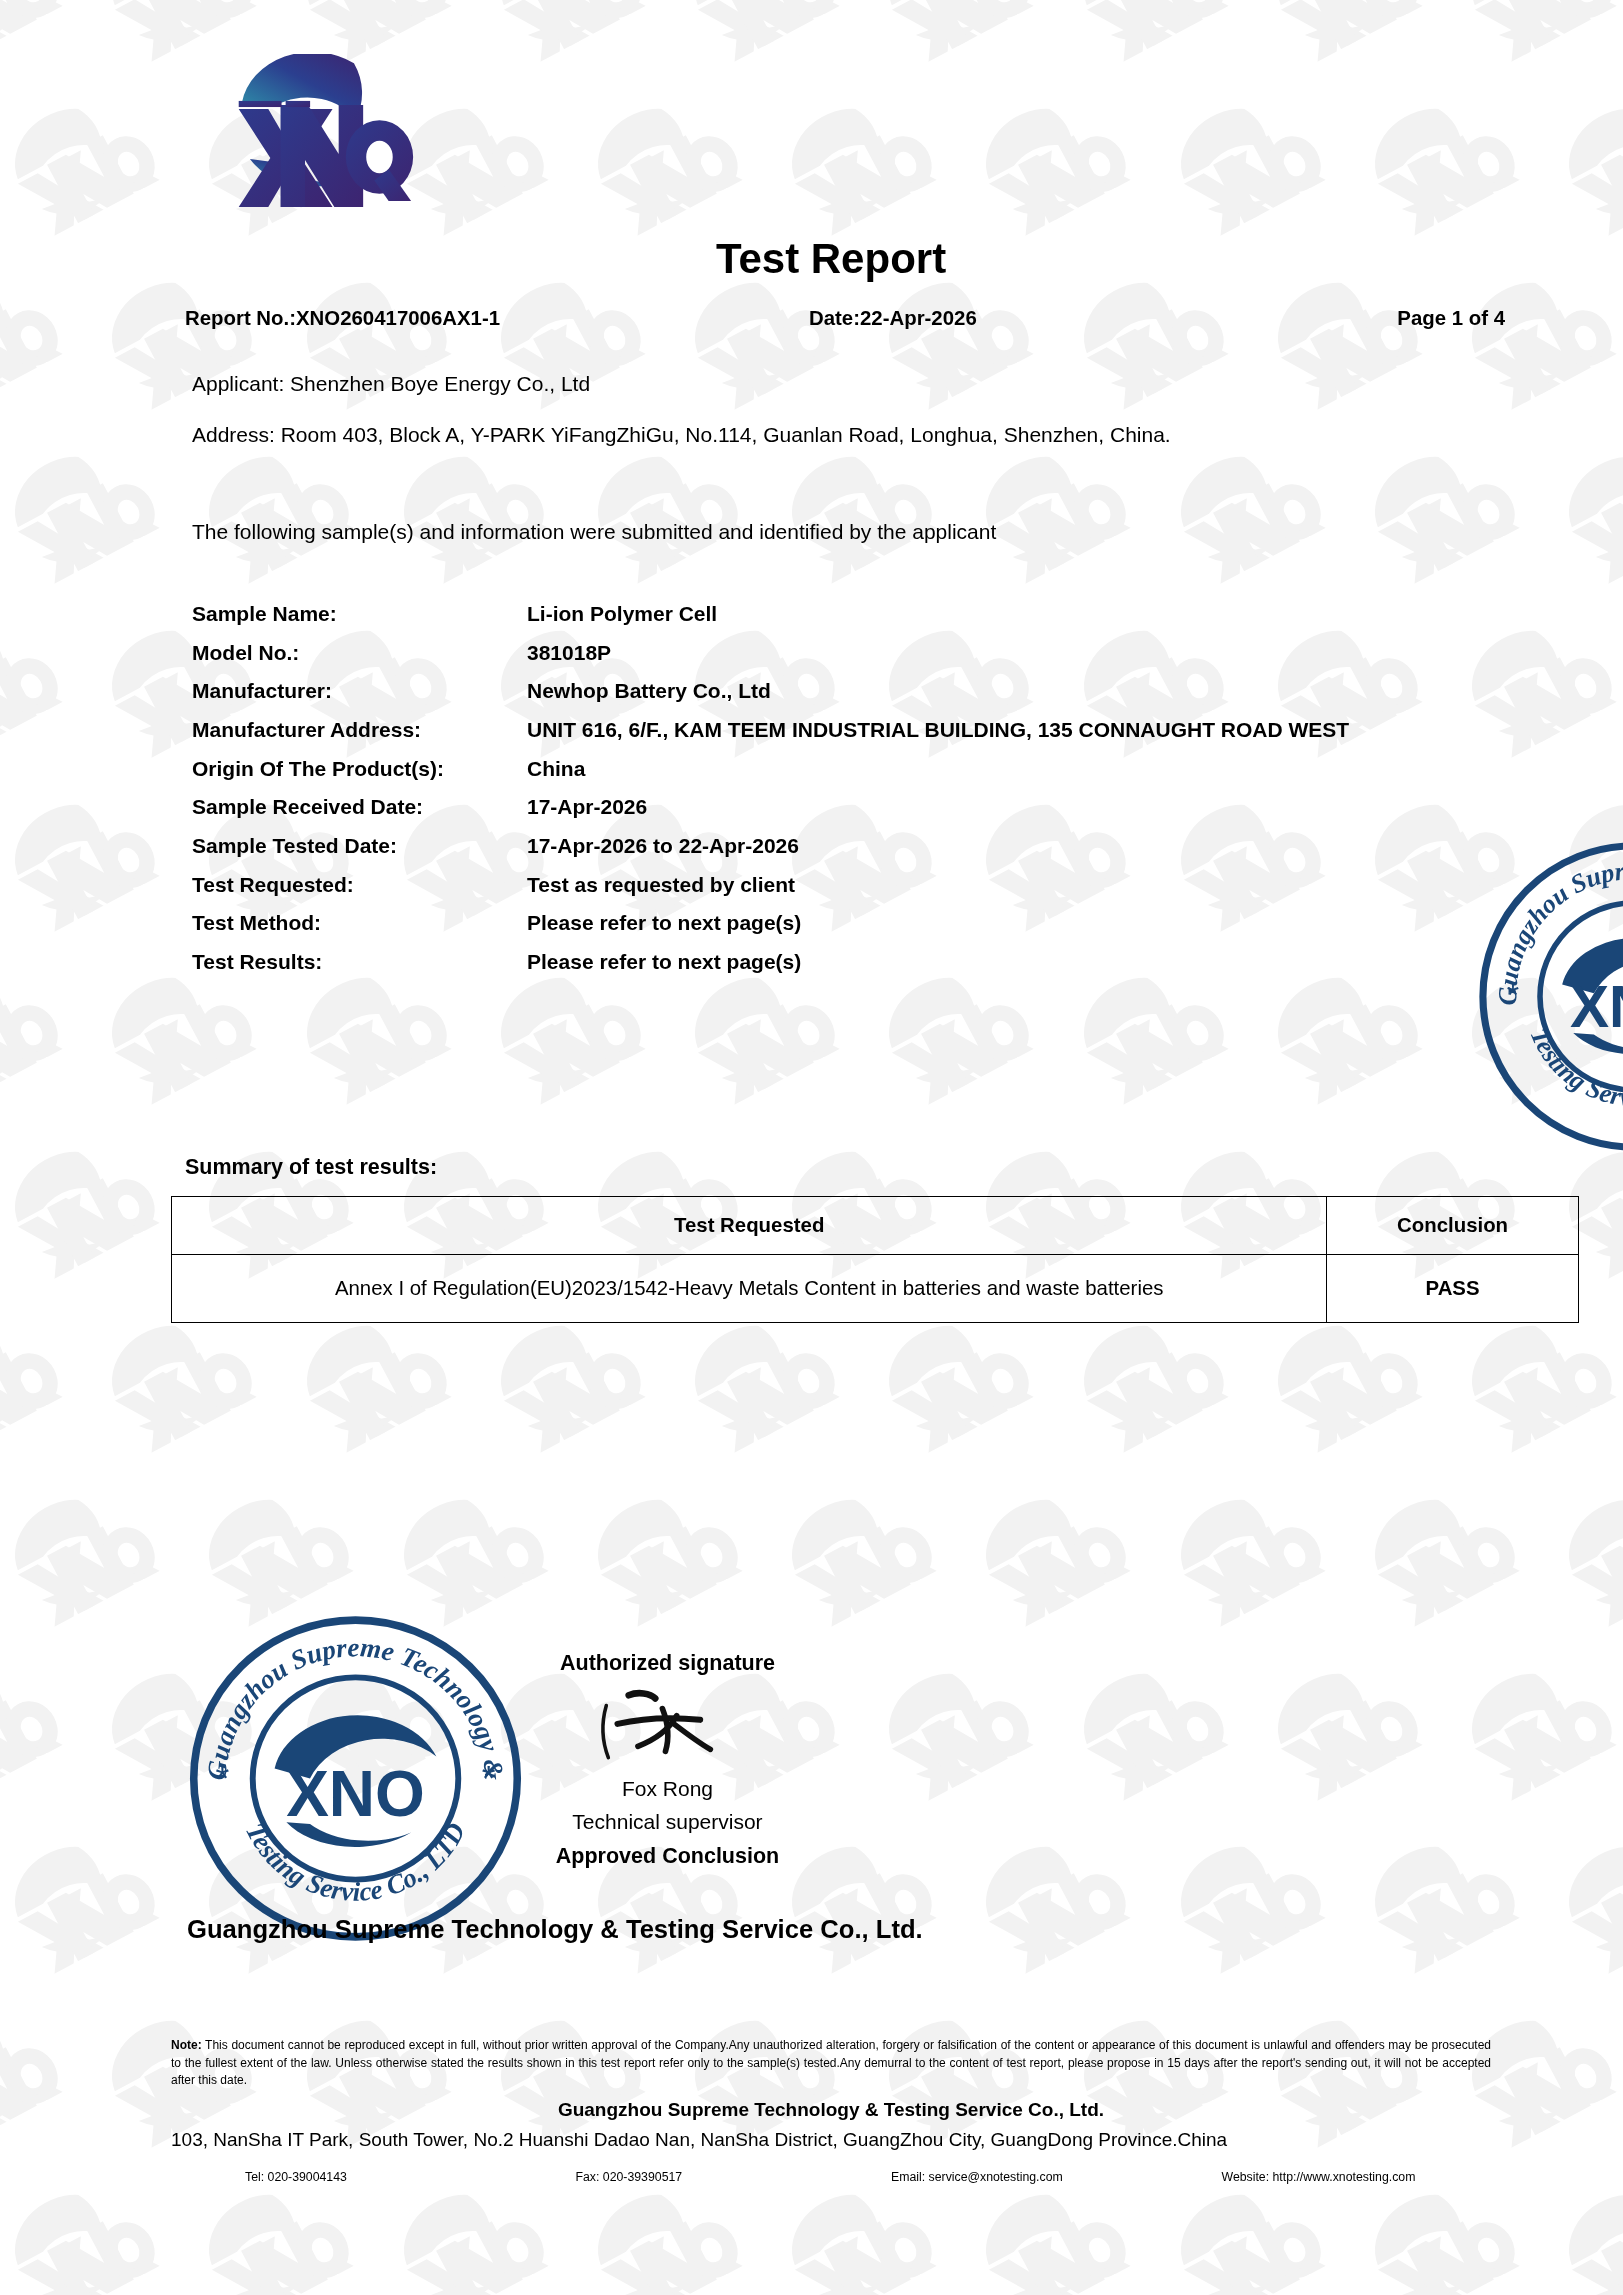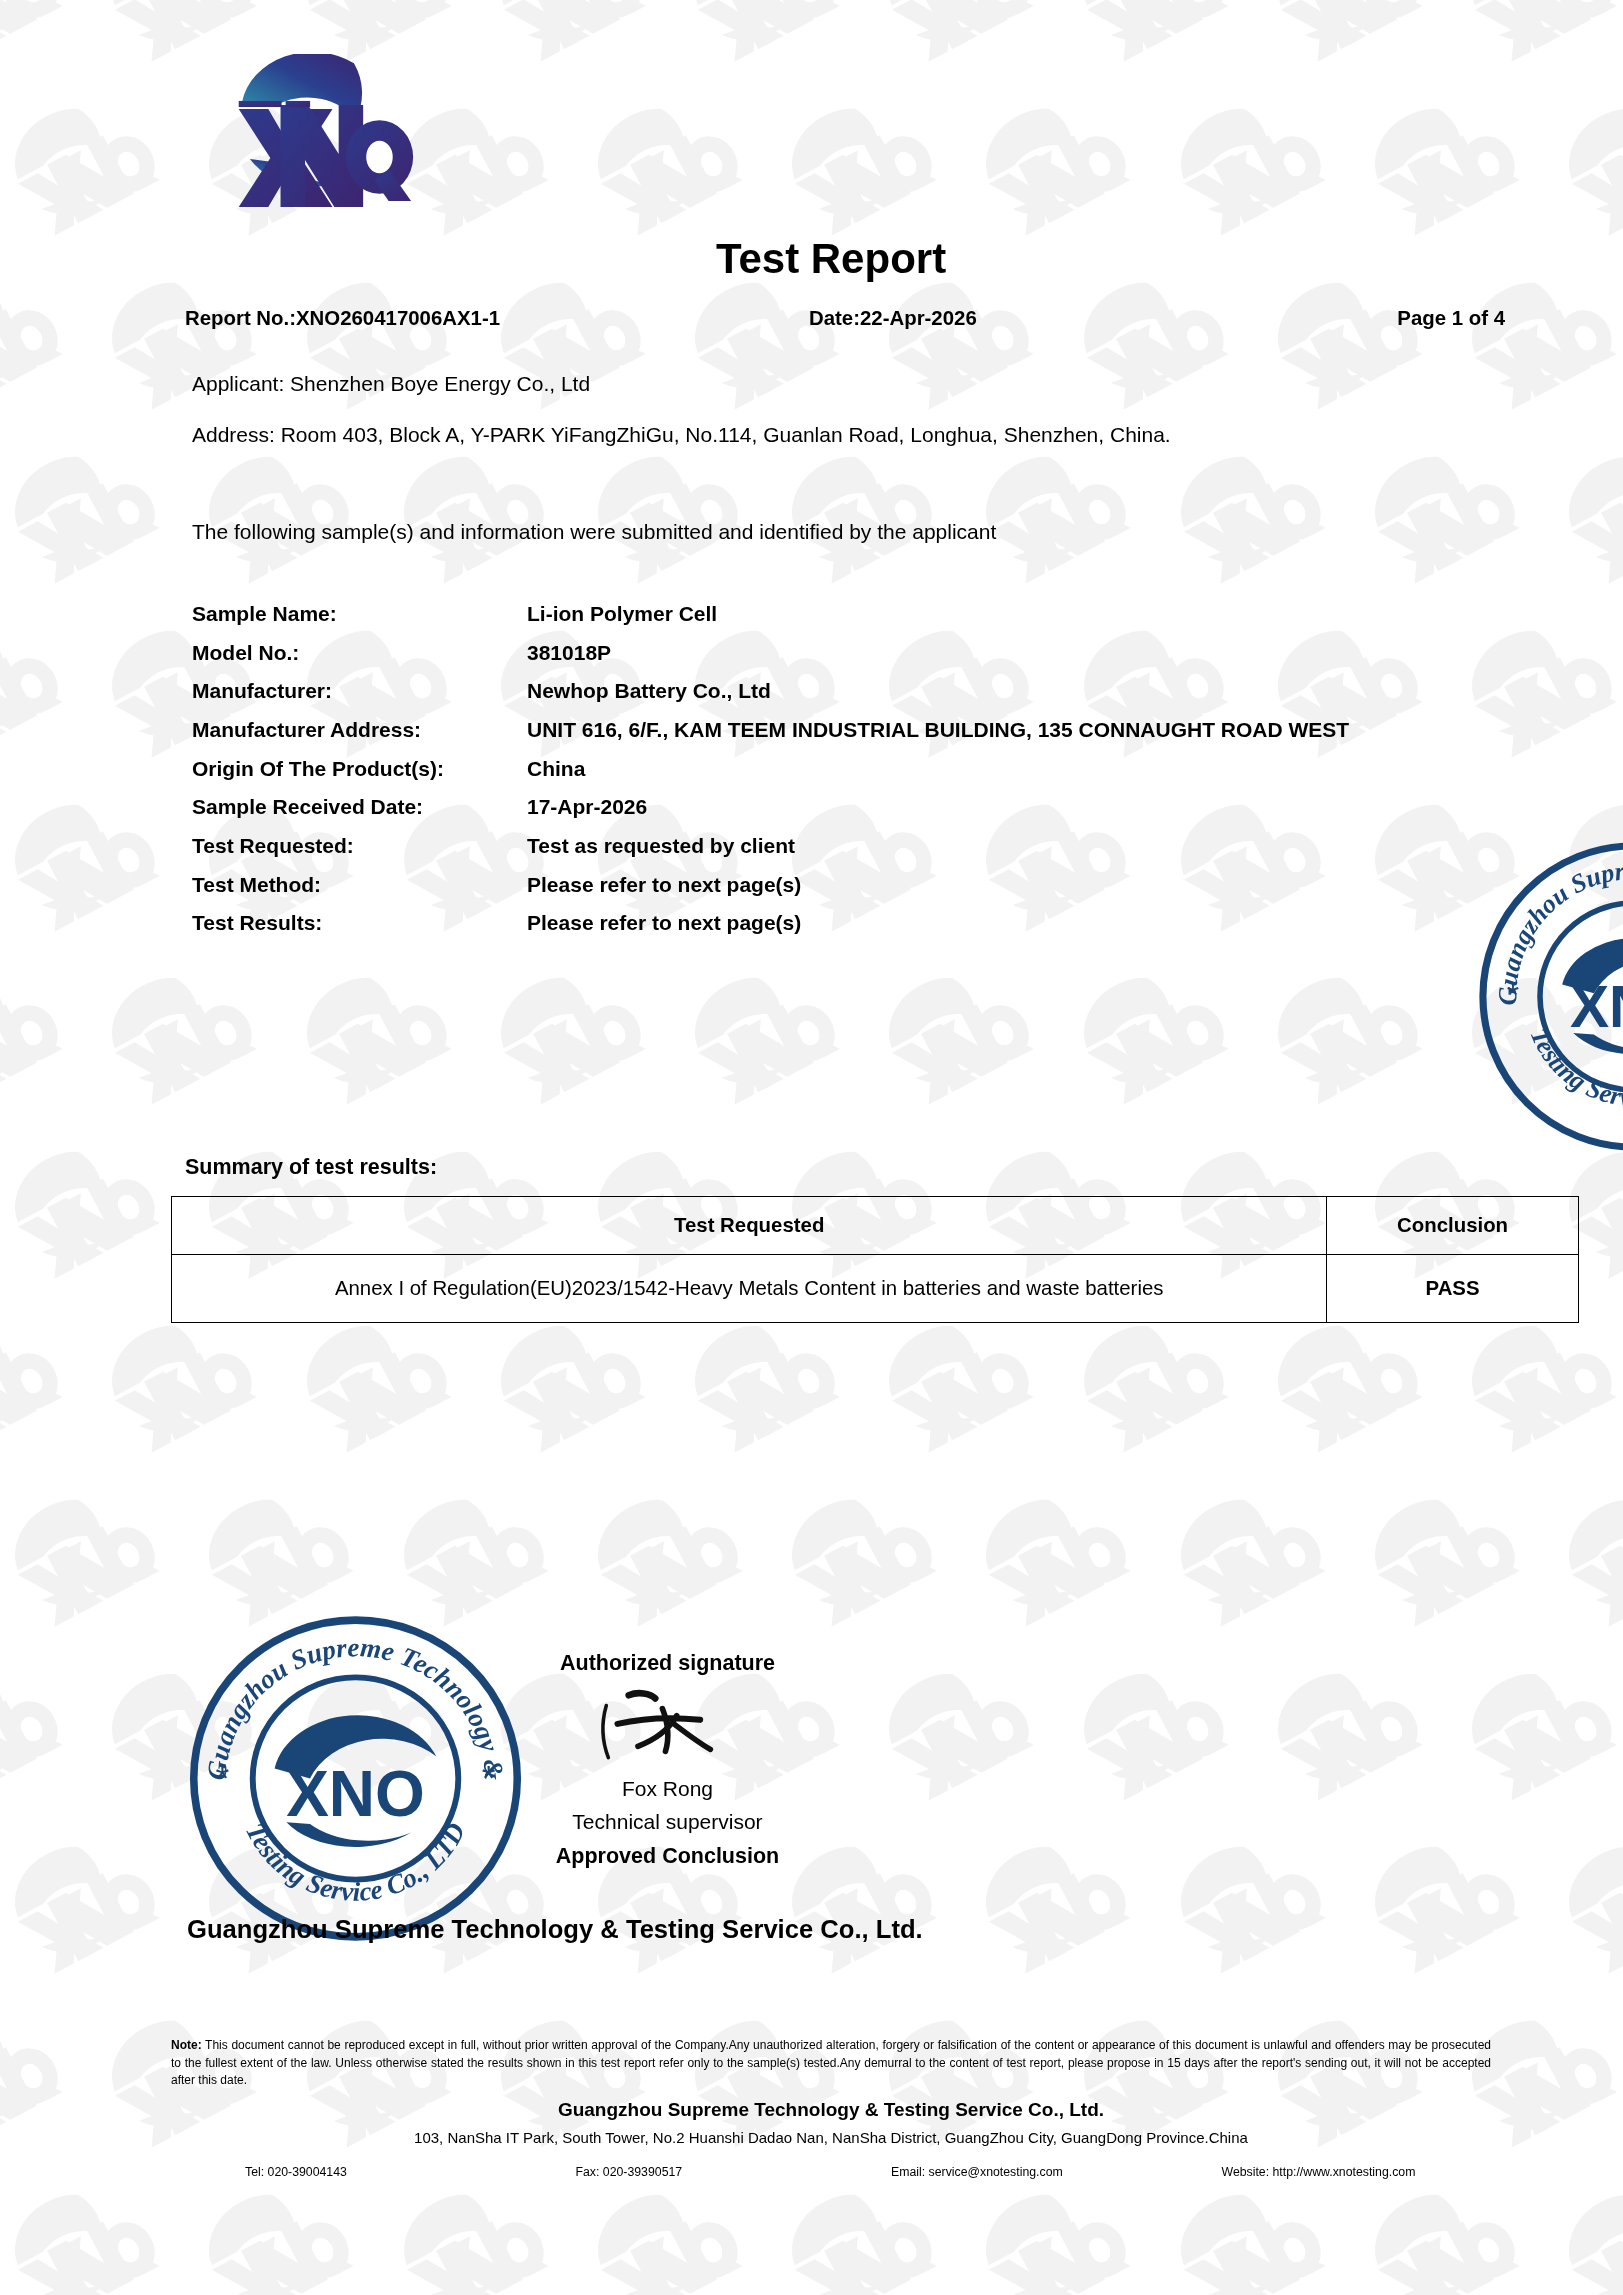--- a/index.html
+++ b/index.html
@@ -224,22 +224,21 @@
   }
   .footer-note b { font-weight: bold; }
   .footer-company {
     margin-top: 9.2px;
     text-align: center;
     font-size: 19px;
     font-weight: bold;
   }
   .footer-address {
     margin-top: 8.2px;
-    text-align: center;
-    font-size: 15px;
+    font-size: 19px;
   }
   .footer-contacts {
     margin-top: 19.4px;
     display: flex;
     font-size: 12.3px;
   }
   .footer-contacts > div { flex: 1 1 0; }
   .fc-tel  { padding-left: 74px; }
   .fc-fax  { padding-left: 61px; }
   .fc-mail { padding-left: 46px; }
@@ -1576,20 +1575,24 @@
         </div>
         <div class="info-row">
           <div class="info-label">Origin Of The Product(s):</div>
           <div class="info-value">China</div>
         </div>
         <div class="info-row">
           <div class="info-label">Sample Received Date:</div>
           <div class="info-value">17-Apr-2026</div>
         </div>
         <div class="info-row">
+          <div class="info-label">Sample Tested Date:</div>
+          <div class="info-value">17-Apr-2026 to 22-Apr-2026</div>
+        </div>
+        <div class="info-row">
           <div class="info-label">Test Requested:</div>
           <div class="info-value">Test as requested by client</div>
         </div>
         <div class="info-row">
           <div class="info-label">Test Method:</div>
           <div class="info-value">Please refer to next page(s)</div>
         </div>
         <div class="info-row">
           <div class="info-label">Test Results:</div>
           <div class="info-value">Please refer to next page(s)</div>

